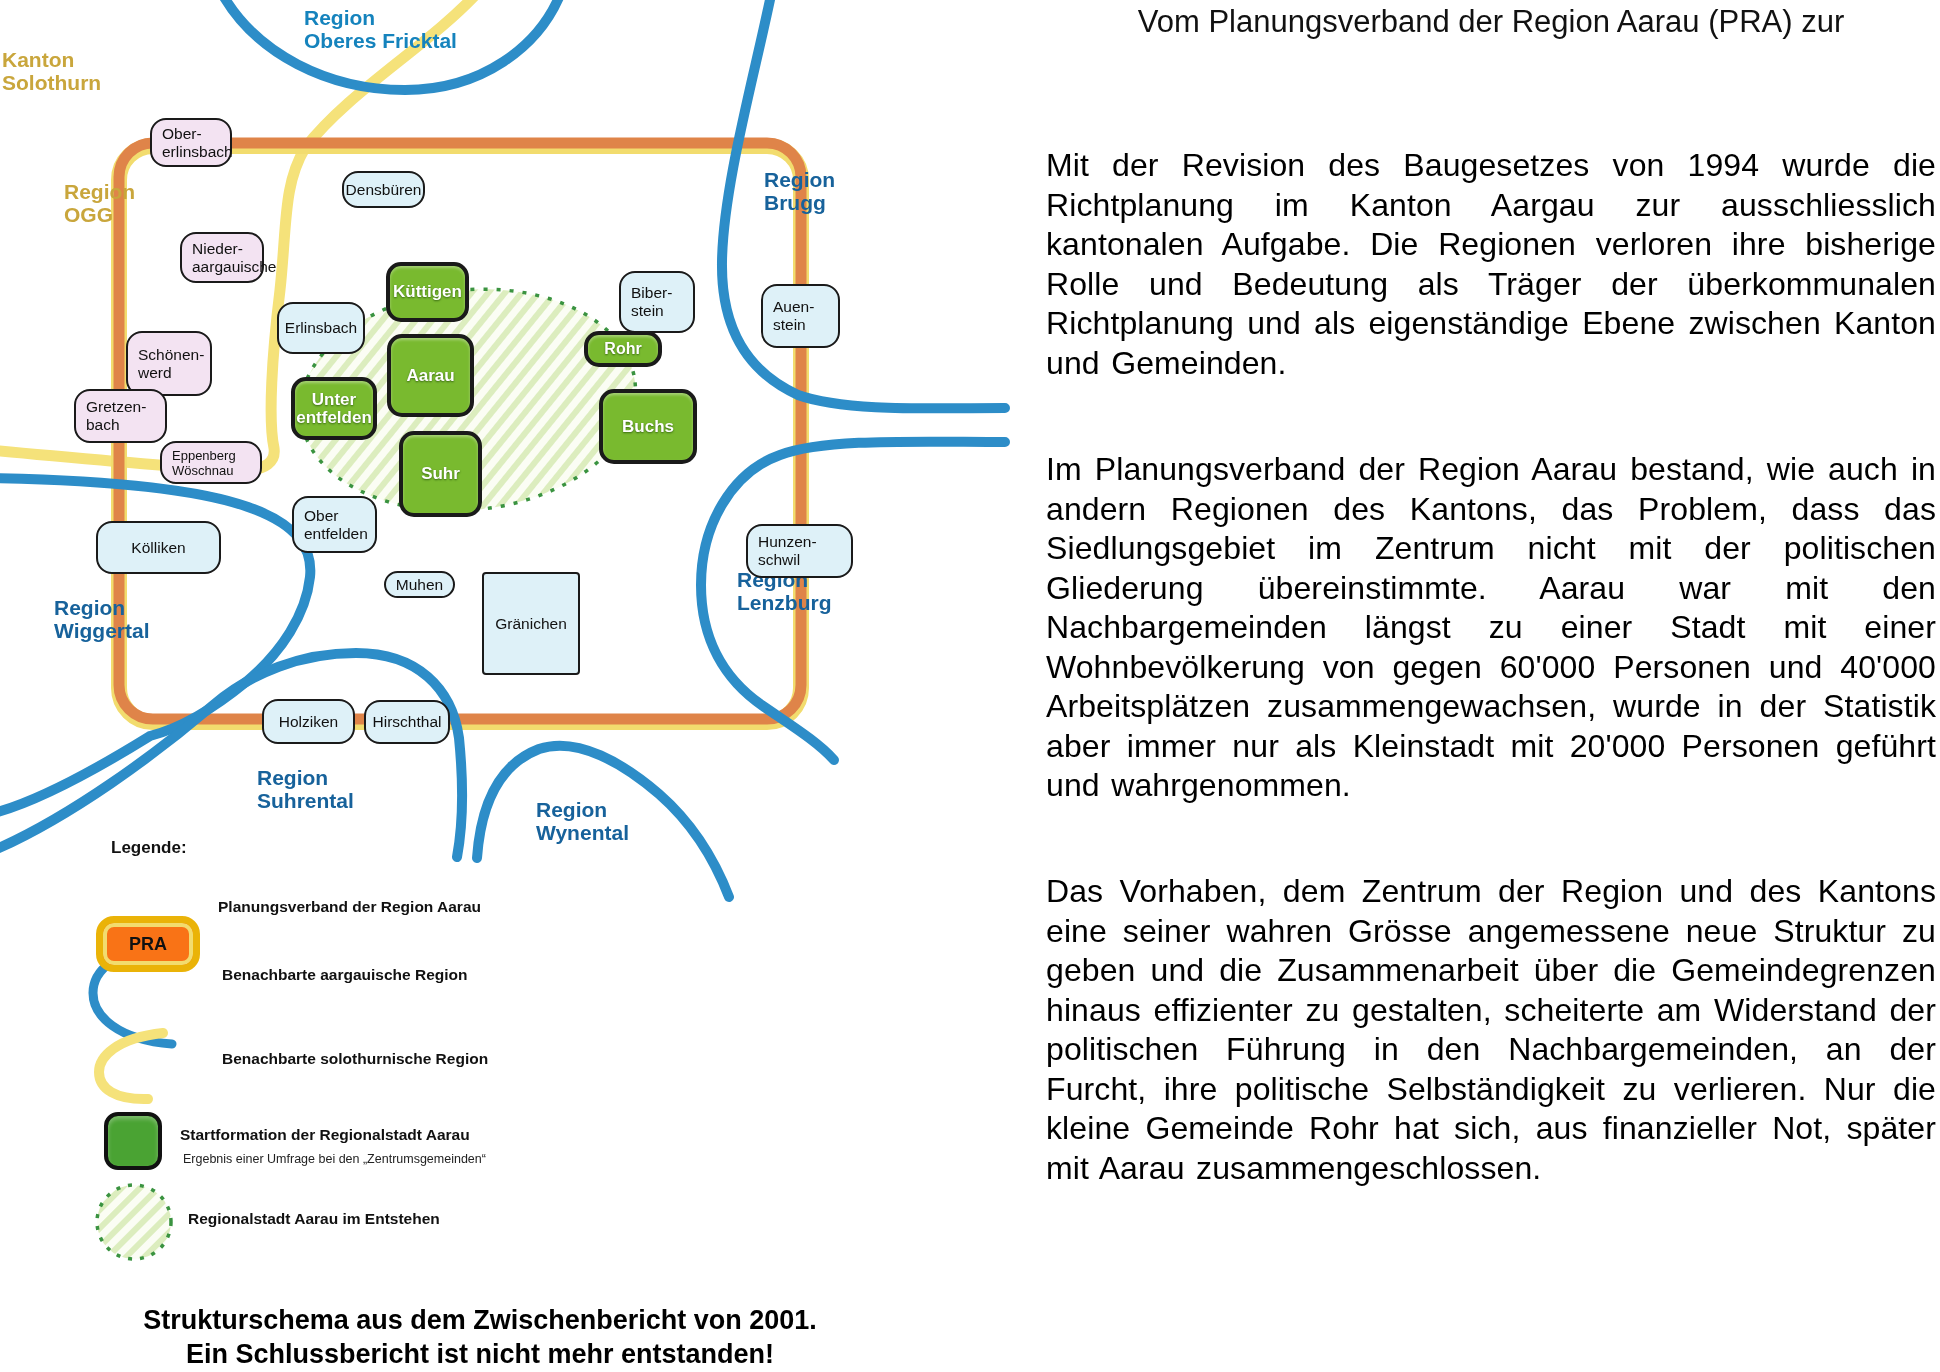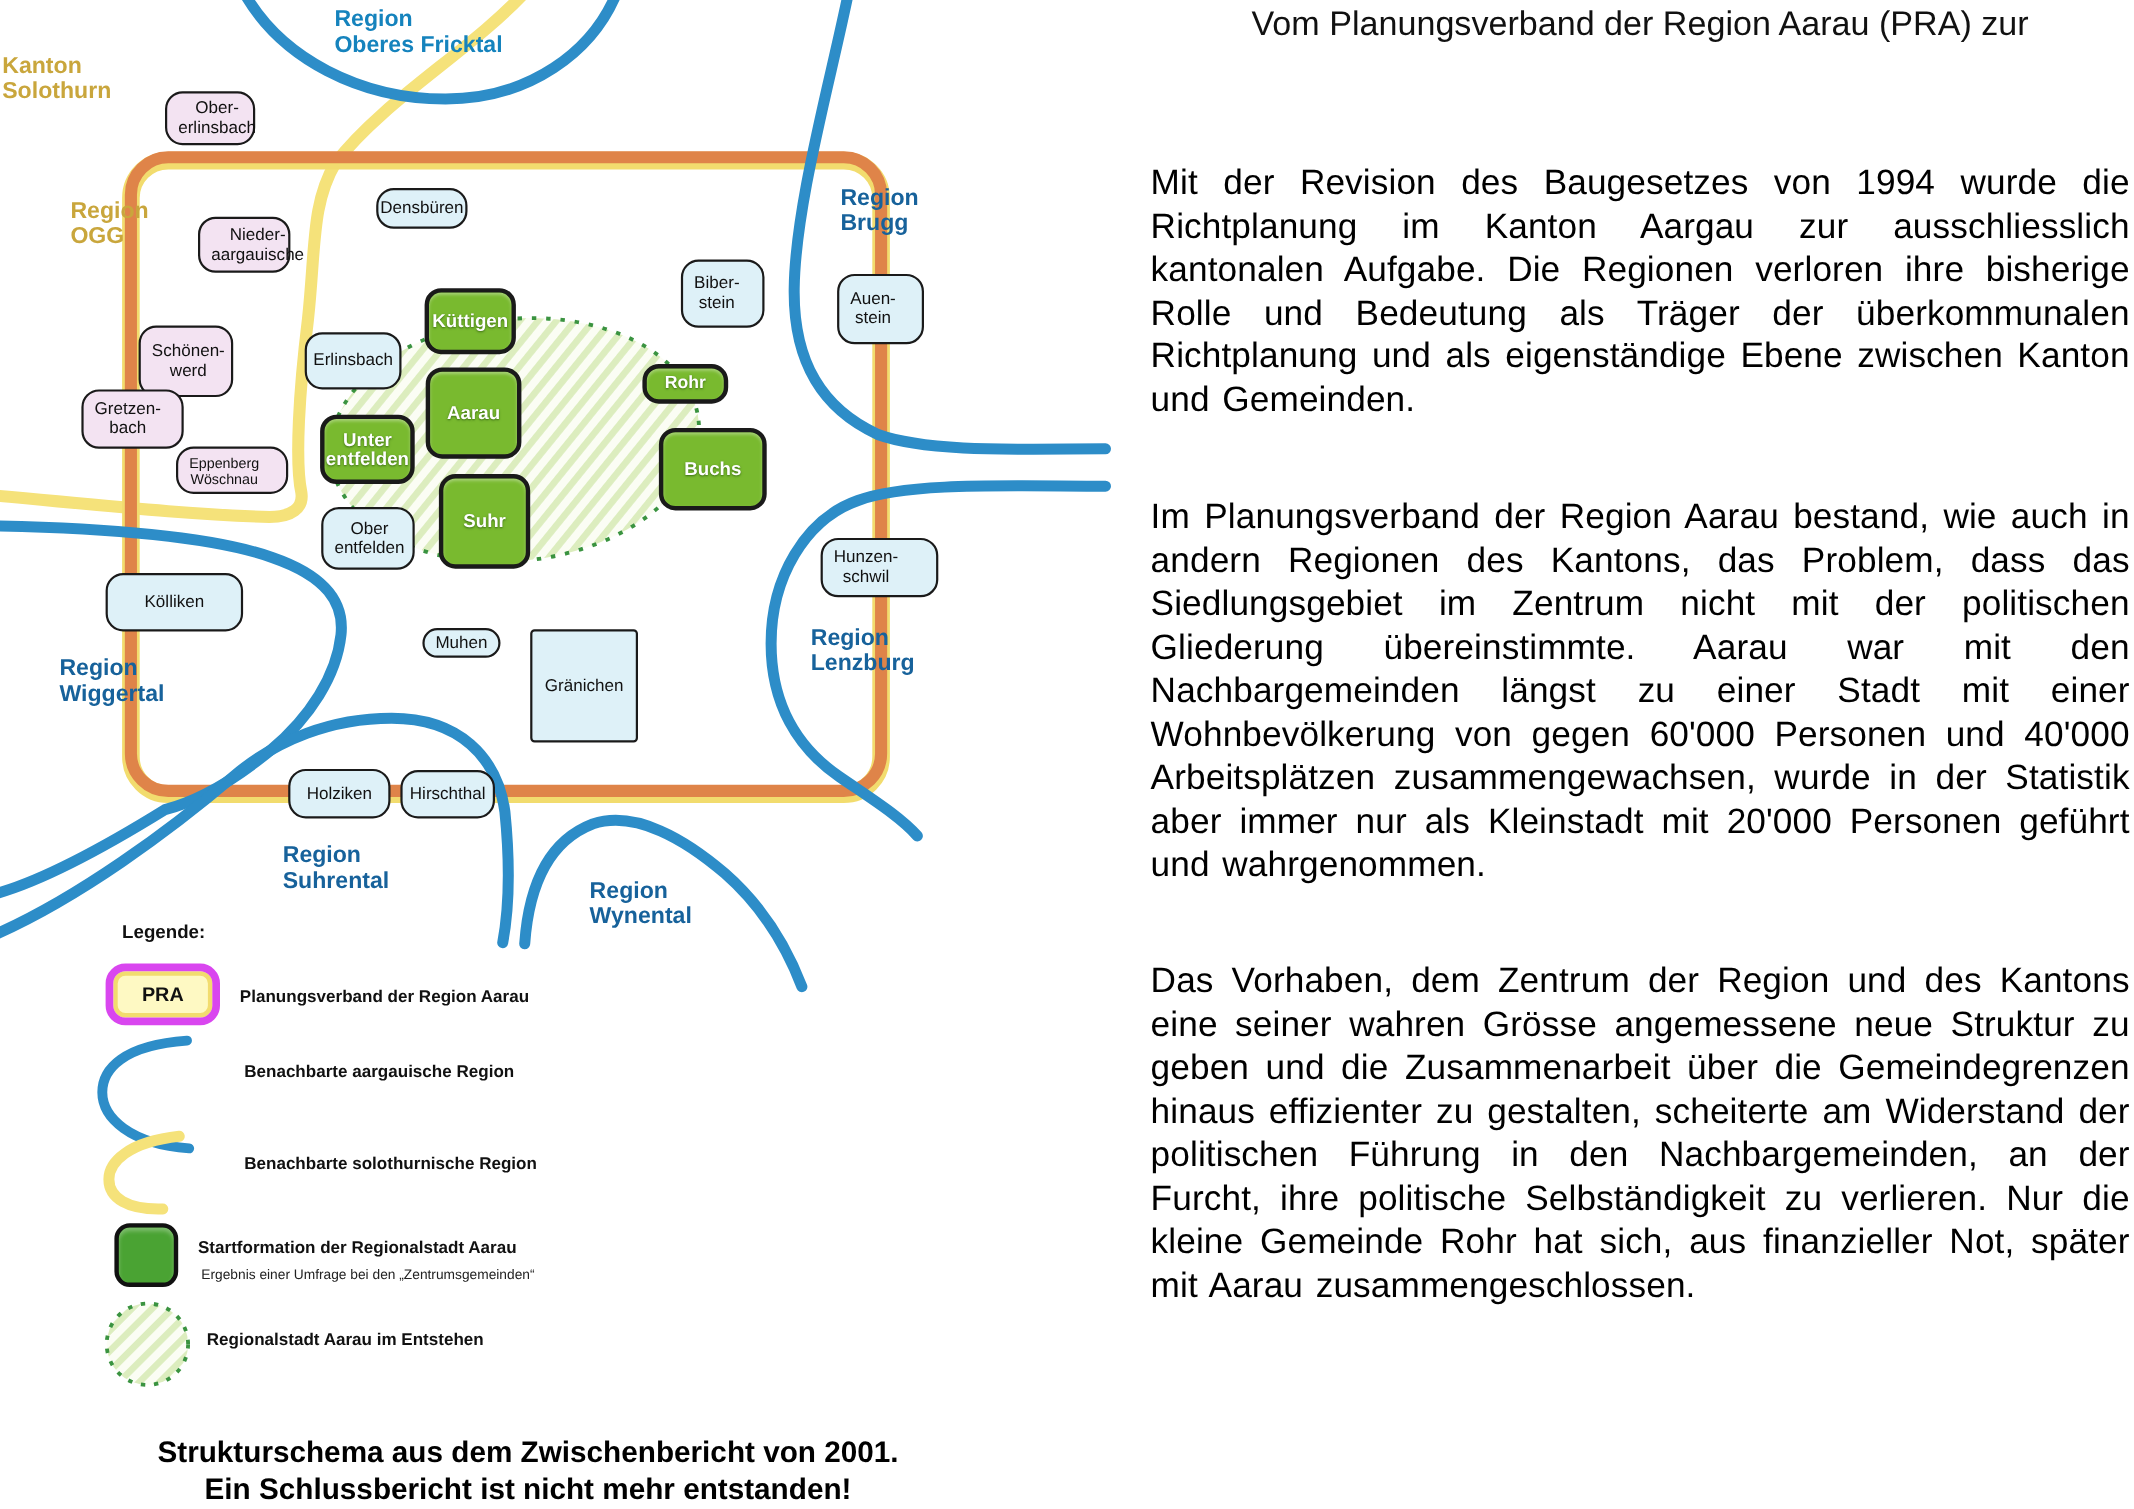--- a/index.html
+++ b/index.html
@@ -8,34 +8,34 @@
   #map-svg{position:absolute;left:0;top:0;}
   
   .rl{position:absolute;font-weight:bold;font-size:21px;line-height:23px;white-space:pre-line;}
   .rl.gold{color:#c9a63c;}
   .rl.blue{color:#17629b;}
   .rl.brightblue{color:#1583bd;}
   
   .mbox{position:absolute;box-sizing:border-box;border:2px solid #1a1a1a;border-radius:16px;
         display:flex;align-items:center;justify-content:center;text-align:center;
         font-size:15.5px;line-height:18px;white-space:pre-line;color:#111;}
-  .mbox.tl{justify-content:flex-start;text-align:center;padding-left:10px;}
+  .mbox.tl{justify-content:flex-start;text-align:left;padding-left:10px;margin-top:35px;}
   .mbox.pink{background:#f3e3f2;}
   .mbox.blue{background:#def1f8;}
   .mbox.green{background:#79ba2f;border-width:4px;border-radius:15px;color:#fff;
         font-weight:bold;font-size:17px;text-shadow:0 1px 2px rgba(20,60,0,.65);
         box-shadow:inset 0 2px 3px rgba(255,255,255,.35);}
   .mbox.small{font-size:13px;line-height:15px;}
   
   .legend-title{position:absolute;font-weight:bold;font-size:17px;}
   .legend-label{position:absolute;font-weight:bold;font-size:15.5px;}
   .legend-sub{position:absolute;font-weight:normal;font-size:12.5px;color:#222;}
-  #pra-symbol{position:absolute;box-sizing:border-box;border:7px solid #d946ef;border-radius:18px;
-        box-shadow:inset 0 0 0 4px #f2dc6e;background:#fef9c3;display:flex;align-items:center;
-        justify-content:center;font-weight:bold;font-size:18px;color:#111;}
+  #pra-symbol{position:absolute;box-sizing:border-box;border:7px solid #eab308;border-radius:18px;
+        box-shadow:inset 0 0 0 4px #f2dc6e;background:#f97316;display:flex;align-items:center;
+        justify-content:center;font-weight:bold;font-size:18px;color:#111;margin-top:40px;}
   #green-symbol{position:absolute;box-sizing:border-box;background:#4aa333;border:4px solid #111;
         border-radius:14px;box-shadow:inset 0 3px 4px rgba(255,255,255,.3);}
   
   #caption{position:absolute;left:30px;top:1303px;width:900px;text-align:center;
         font-weight:bold;font-size:27px;line-height:34px;white-space:pre-line;color:#000;}
   
   #article{position:absolute;left:1046px;top:0;width:890px;height:1360px;}
   .a-title{position:absolute;left:0;top:4px;width:100%;text-align:center;font-size:31px;line-height:36px;}
   .a-title2{position:absolute;left:0;top:41px;width:100%;text-align:center;font-weight:bold;
         font-size:31px;line-height:36px;}

